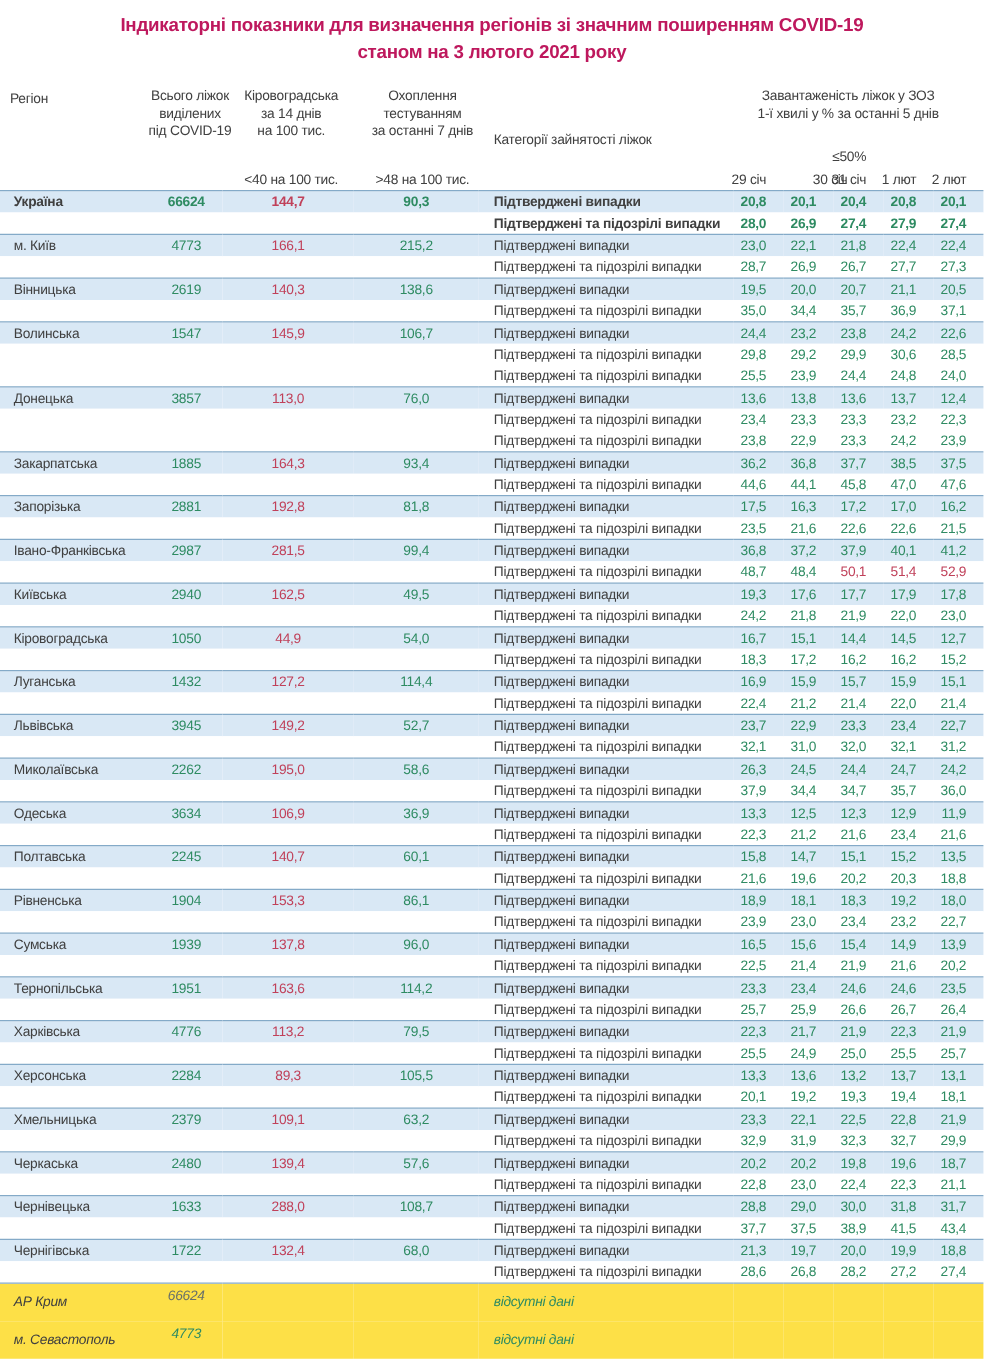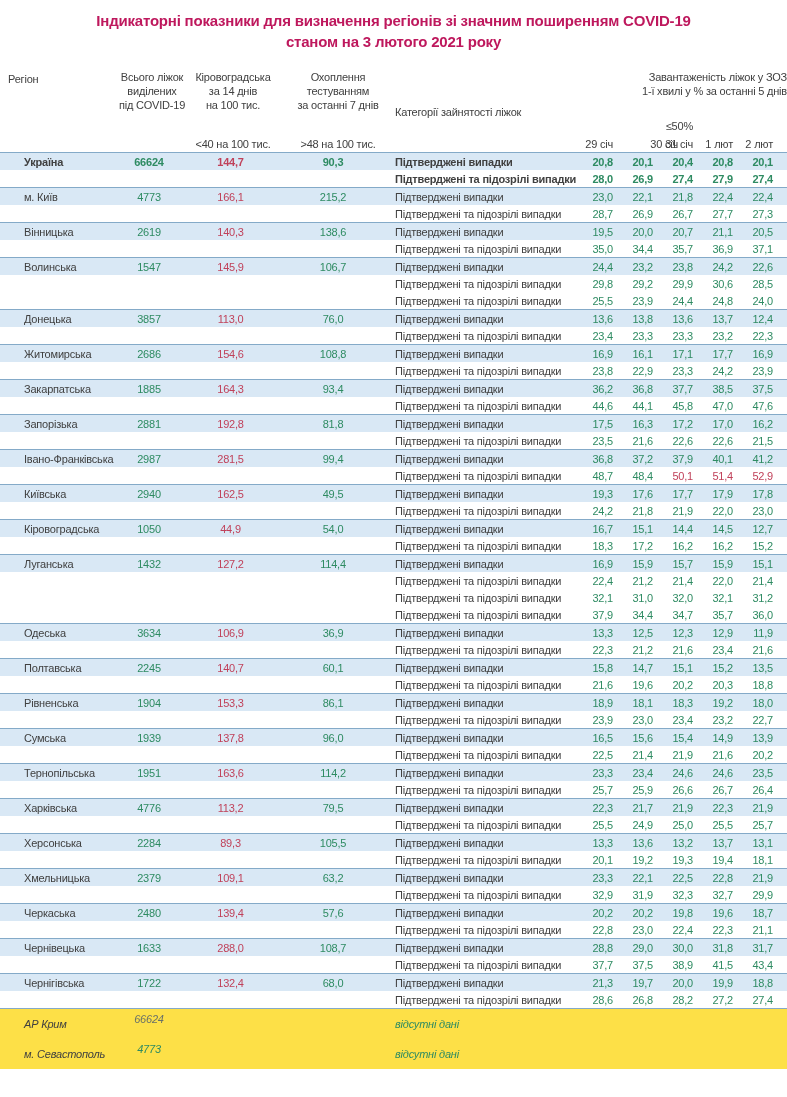--- a/index.html
+++ b/index.html
@@ -9,33 +9,33 @@
   .title-line{font-size:15px;font-weight:bold;line-height:21px;color:#be185d;}
   
   .thead{position:relative;height:90px;font-size:11px;line-height:14px;}
   .h{position:absolute;}
   .hc{text-align:center;}
   .region-h{left:8px;top:10px;}
   .beds-h{left:112px;width:80px;top:8px;}
   .inc-h{left:181px;width:104px;top:8px;}
   .test-h{left:283px;width:110px;top:8px;}
   .cat-h{left:395px;top:43px;}
-  .occ-h{left:570px;width:217px;top:8px;text-align:right;}
+  .occ-h{left:570px;width:217px;top:8px;}
   .thr-inc{left:181px;width:104px;top:75px;}
   .thr-test{left:283px;width:110px;top:75px;}
   .thr-occ{left:640px;width:53px;top:57px;text-align:right;}
   .date{position:absolute;top:75px;width:36px;text-align:right;}
   .d0{left:577px;}.d1{left:642px;}.d2{left:657px;}.d3{left:697px;}.d4{left:737px;}
   
   table{border-collapse:collapse;width:787px;table-layout:fixed;font-size:11px;}
   td{height:17px;line-height:16px;padding:0;overflow:visible;white-space:nowrap;}
   tr.r1 td{background:#d9e8f5;border-top:1px solid #84aac8;}
   tr.r2 td{background:#fff;}
   tr.bold td{font-weight:bold;}
-  td.region{padding-left:24px;text-align:left;}
+  td.region{padding-left:11px;text-align:left;}
   td.num{text-align:center;}
   td.cat{padding-left:12px;text-align:left;}
   td.val{text-align:right;padding-right:14px;}
   .green{color:#2e8b62;}
   .red{color:#c0415a;}
   .gray{color:#687069;}
   tr.nodata td{height:30px;background:#fde047;font-style:italic;}
   tr.nodata.first td{border-top:1px solid #84aac8;}
   tr.nodata td.num{vertical-align:top;line-height:20px;}
 </style>
@@ -227,32 +227,20 @@
           <td></td>
           <td></td>
           <td></td>
           <td class="cat">Підтверджені та підозрілі випадки</td>
           <td class="val green">23,4</td>
           <td class="val green">23,3</td>
           <td class="val green">23,3</td>
           <td class="val green">23,2</td>
           <td class="val green">22,3</td>
         </tr>
-        <tr class="r1">
-          <td class="region">Житомирська</td>
-          <td class="num green">2686</td>
-          <td class="num red">154,6</td>
-          <td class="num green">108,8</td>
-          <td class="cat">Підтверджені випадки</td>
-          <td class="val green">16,9</td>
-          <td class="val green">16,1</td>
-          <td class="val green">17,1</td>
-          <td class="val green">17,7</td>
-          <td class="val green">16,9</td>
-        </tr>
         <tr class="r2">
           <td></td>
           <td></td>
           <td></td>
           <td></td>
           <td class="cat">Підтверджені та підозрілі випадки</td>
           <td class="val green">23,8</td>
           <td class="val green">22,9</td>
           <td class="val green">23,3</td>
           <td class="val green">24,2</td>
@@ -395,32 +383,56 @@
           <td></td>
           <td></td>
           <td></td>
           <td class="cat">Підтверджені та підозрілі випадки</td>
           <td class="val green">22,4</td>
           <td class="val green">21,2</td>
           <td class="val green">21,4</td>
           <td class="val green">22,0</td>
           <td class="val green">21,4</td>
         </tr>
+        <tr class="r1">
+          <td class="region">Львівська</td>
+          <td class="num green">3945</td>
+          <td class="num red">149,2</td>
+          <td class="num green">52,7</td>
+          <td class="cat">Підтверджені випадки</td>
+          <td class="val green">23,7</td>
+          <td class="val green">22,9</td>
+          <td class="val green">23,3</td>
+          <td class="val green">23,4</td>
+          <td class="val green">22,7</td>
+        </tr>
         <tr class="r2">
           <td></td>
           <td></td>
           <td></td>
           <td></td>
           <td class="cat">Підтверджені та підозрілі випадки</td>
           <td class="val green">32,1</td>
           <td class="val green">31,0</td>
           <td class="val green">32,0</td>
           <td class="val green">32,1</td>
           <td class="val green">31,2</td>
         </tr>
+        <tr class="r1">
+          <td class="region">Миколаївська</td>
+          <td class="num green">2262</td>
+          <td class="num red">195,0</td>
+          <td class="num green">58,6</td>
+          <td class="cat">Підтверджені випадки</td>
+          <td class="val green">26,3</td>
+          <td class="val green">24,5</td>
+          <td class="val green">24,4</td>
+          <td class="val green">24,7</td>
+          <td class="val green">24,2</td>
+        </tr>
         <tr class="r2">
           <td></td>
           <td></td>
           <td></td>
           <td></td>
           <td class="cat">Підтверджені та підозрілі випадки</td>
           <td class="val green">37,9</td>
           <td class="val green">34,4</td>
           <td class="val green">34,7</td>
           <td class="val green">35,7</td>

